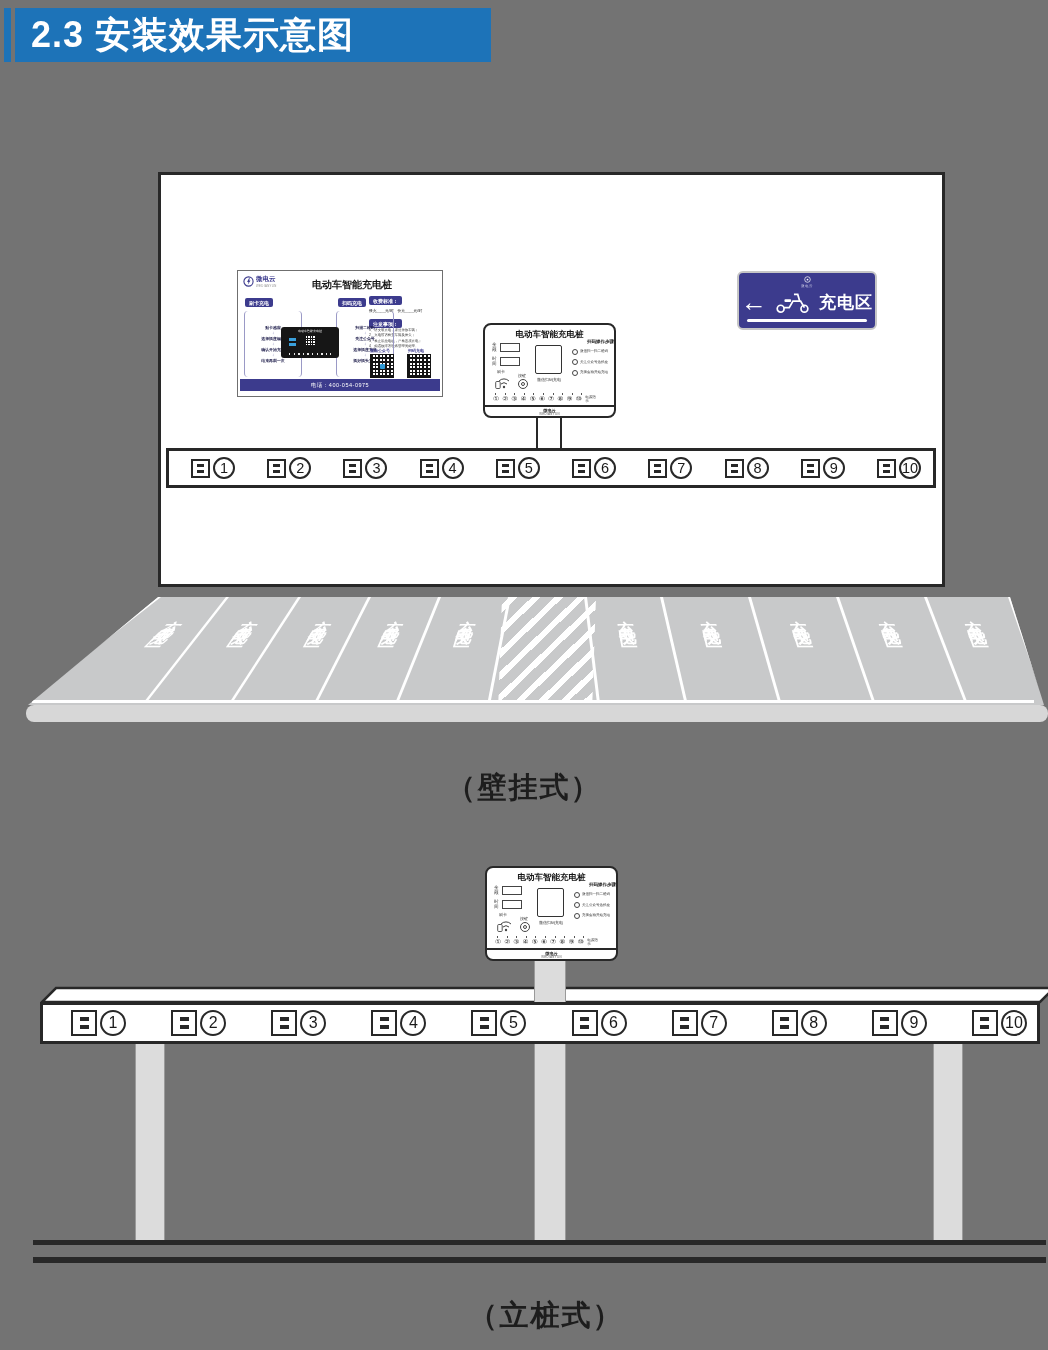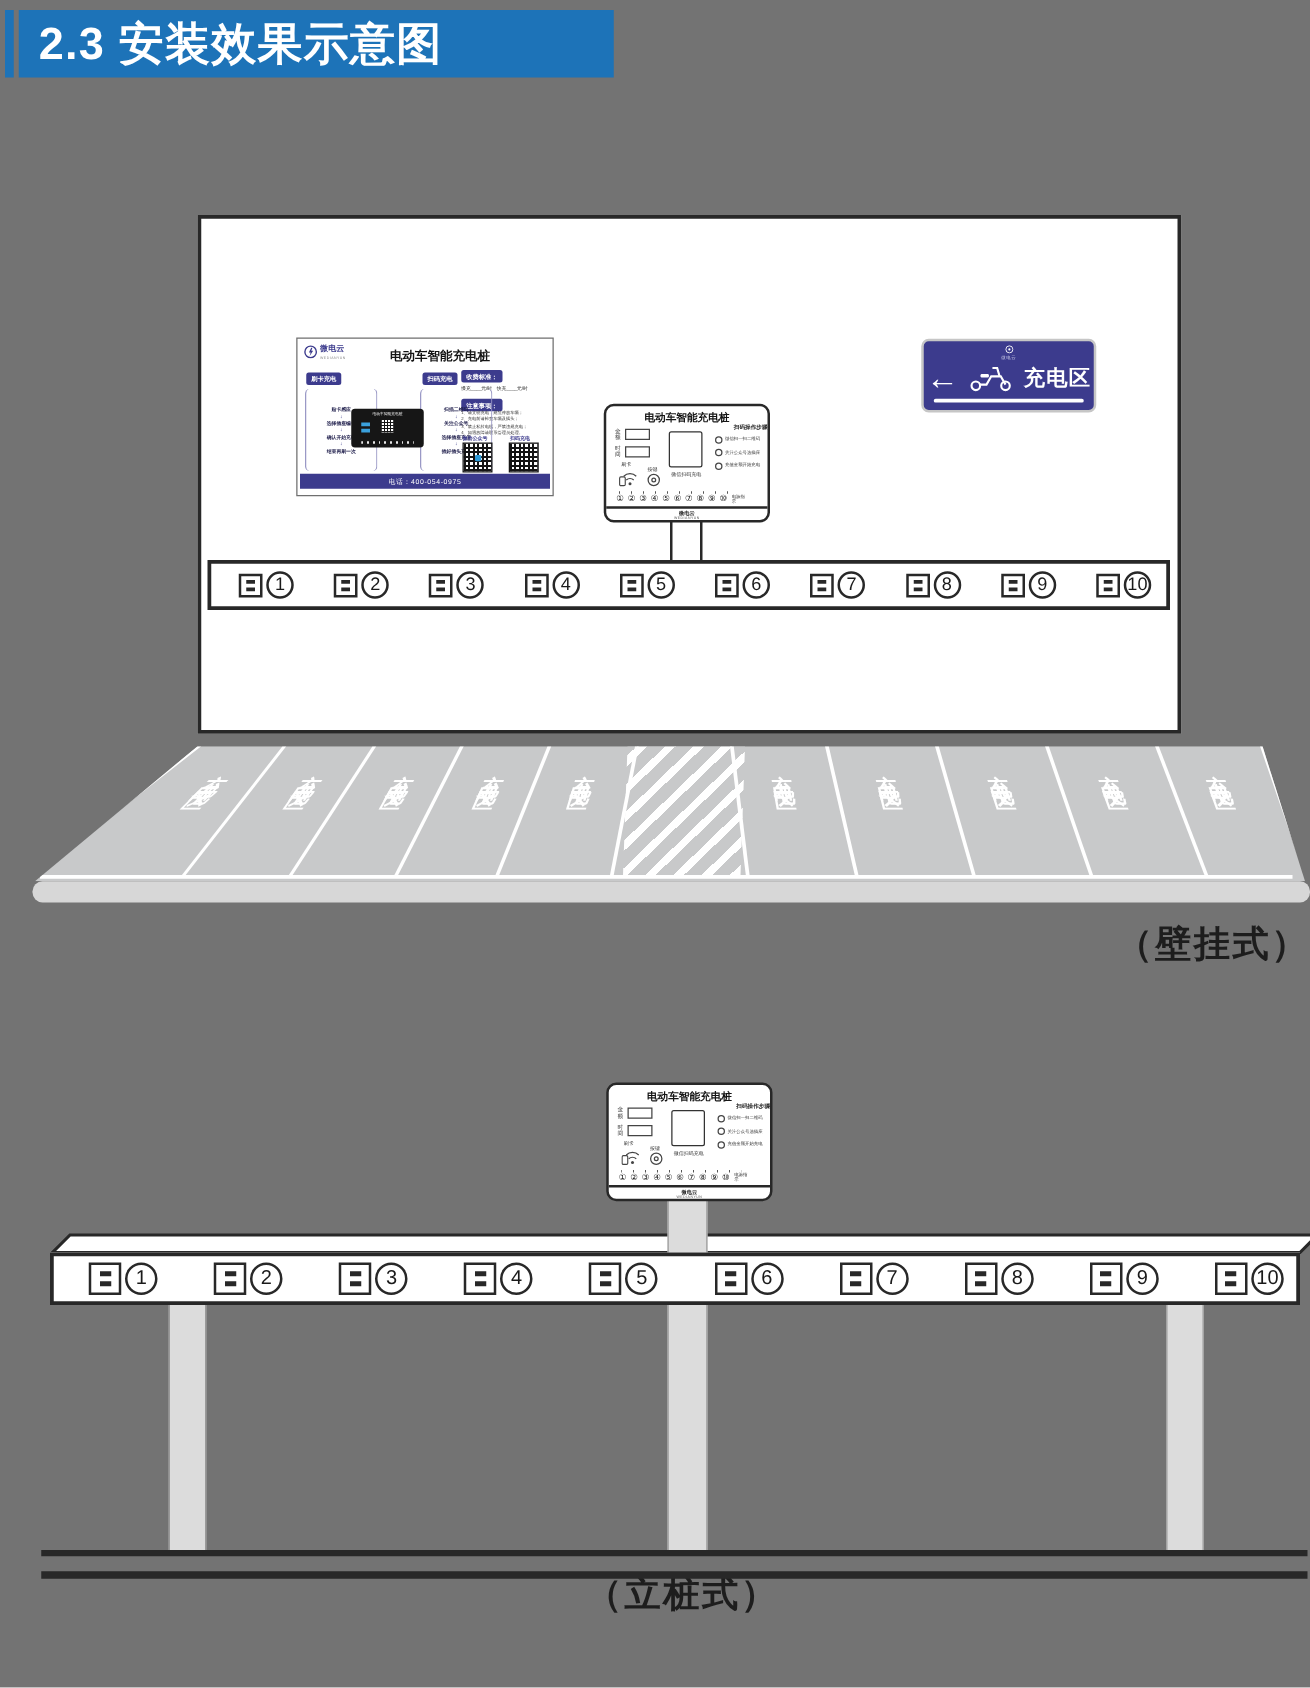--- a/index.html
+++ b/index.html
@@ -114,22 +114,22 @@
           clip-path: polygon(140px 4px, 992px 4px, 1026px 112px, 10px 112px); background: #c8c9ca; }
   .pl { position: absolute; top: 4px; width: 3.2px; height: 103px; background: #fff; transform-origin: top left; }
   .hatch { position: absolute; left: 484px; top: 4px; width: 94px; height: 103px; transform: skewX(-2deg); transform-origin: top left;
            background: repeating-linear-gradient(-45deg, #fff 0 6px, #c8c9ca 6px 16px); }
   .baseline { position: absolute; left: 14px; right: 14px; top: 107px; height: 3px; background: #fff; }
   .stall { position: absolute; top: 14px; width: 26px; height: 88px; display: flex; justify-content: center; transform-origin: top center; }
   .stall span { writing-mode: vertical-rl; font-size: 17px; font-weight: 700; color: #fff; letter-spacing: 6px; line-height: 1; }
 
   
   .caption { position: absolute; left: 0; width: 1048px; text-align: center; font-size: 29px; font-weight: 600; color: #1d1d1d; letter-spacing: 2px; }
-  .cap-wall { top: 736px; text-align: right; }
-  .cap-pole { top: 1256px; padding-left: 44px; }
+  .cap-wall { top: 768px; }
+  .cap-pole { top: 1296px; padding-left: 44px; }
 
   
   .pole { position: absolute; background: #dcdcdc; border: 1px solid #9a9a9a; }
   .pole-left  { left: 135px; top: 1043px; width: 30px; height: 198px; z-index: 0; }
   .pole-mid   { left: 534px; top: 956px;  width: 32px; height: 285px; z-index: 2; }
   .pole-right { left: 933px; top: 1043px; width: 30px; height: 198px; z-index: 0; }
   .topface { position: absolute; left: 40px; top: 986px; z-index: 1; }
   .ground { position: absolute; left: 33px; width: 1013px; background: #282828; z-index: 4; }
   .ground-1 { top: 1240px; height: 5px; }
   .ground-2 { top: 1257px; height: 6px; }

